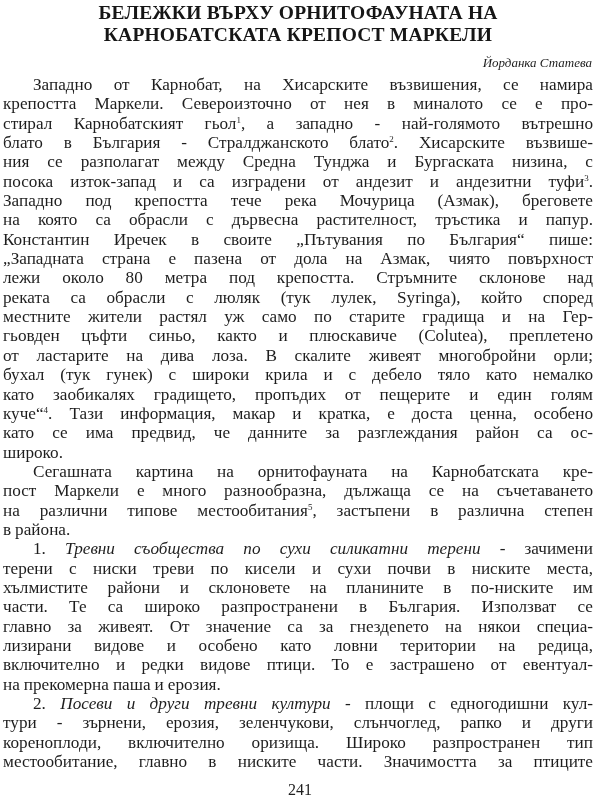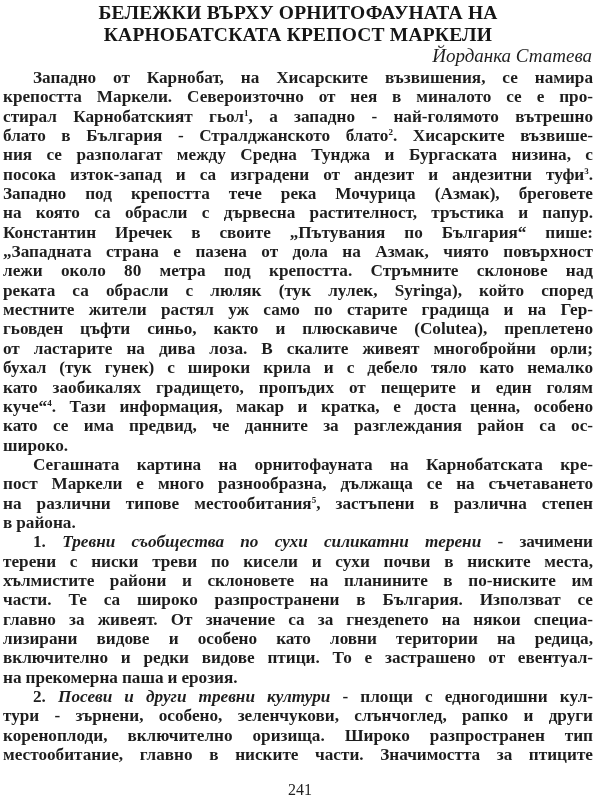--- a/index.html
+++ b/index.html
@@ -30,33 +30,32 @@
       font-size: 19.5px;
       line-height: 21.5px;
       letter-spacing: 0.2px;
       color: #161616;
       font-family: Liberation Serif, serif;
     }
     .title span { display: block; }
     .author {
       text-align: right;
       font-style: italic;
-      font-size: 19px;
+      font-size: 13px;
       line-height: 22px;
-      margin-top: 0;
+      margin-top: 7px;
       padding-right: 1px;
       color: #1e1e1e;
     }
     .body-text {
       font-size: 17.2px;
       line-height: 19.35px;
       text-align: justify;
       margin-top: 1px;
       word-spacing: -0.3px;
-      font-weight: bold;
     }
     .para {
       margin: 0;
       text-indent: 30px;
     }
     .line {
       display: block;
       white-space: nowrap;
       text-align: justify;
       text-align-last: justify;
@@ -131,20 +130,20 @@
       <span class="line">хълмистите райони и склоновете на планините в по-ниските им</span>
       <span class="line">части. Те са широко разпространени в България. Използват се</span>
       <span class="line">главно за живеят. От значение са за гнездenето на някои специа-</span>
       <span class="line">лизирани видове и особено като ловни територии на редица,</span>
       <span class="line">включително и редки видове птици. То е застрашено от евентуал-</span>
       <span class="line last">на прекомерна паша и ерозия.</span>
     </div>
 
     <div class="para">
       <span class="line indent"><span>2.</span> <em>Посеви и други тревни култури</em><span> - площи с едногодишни кул-</span></span>
-      <span class="line">тури - зърнени, особено, зеленчукови, слънчоглед, рапко и други</span>
+      <span class="line">тури - зърнени, ерозия, зеленчукови, слънчоглед, рапко и други</span>
       <span class="line">кореноплоди, включително оризища. Широко разпространен тип</span>
       <span class="line">местообитание, главно в ниските части. Значимостта за птиците</span>
     </div>
   </div>
 </div>
 
 <div class="page-number">241</div>
 
 </body></html>

